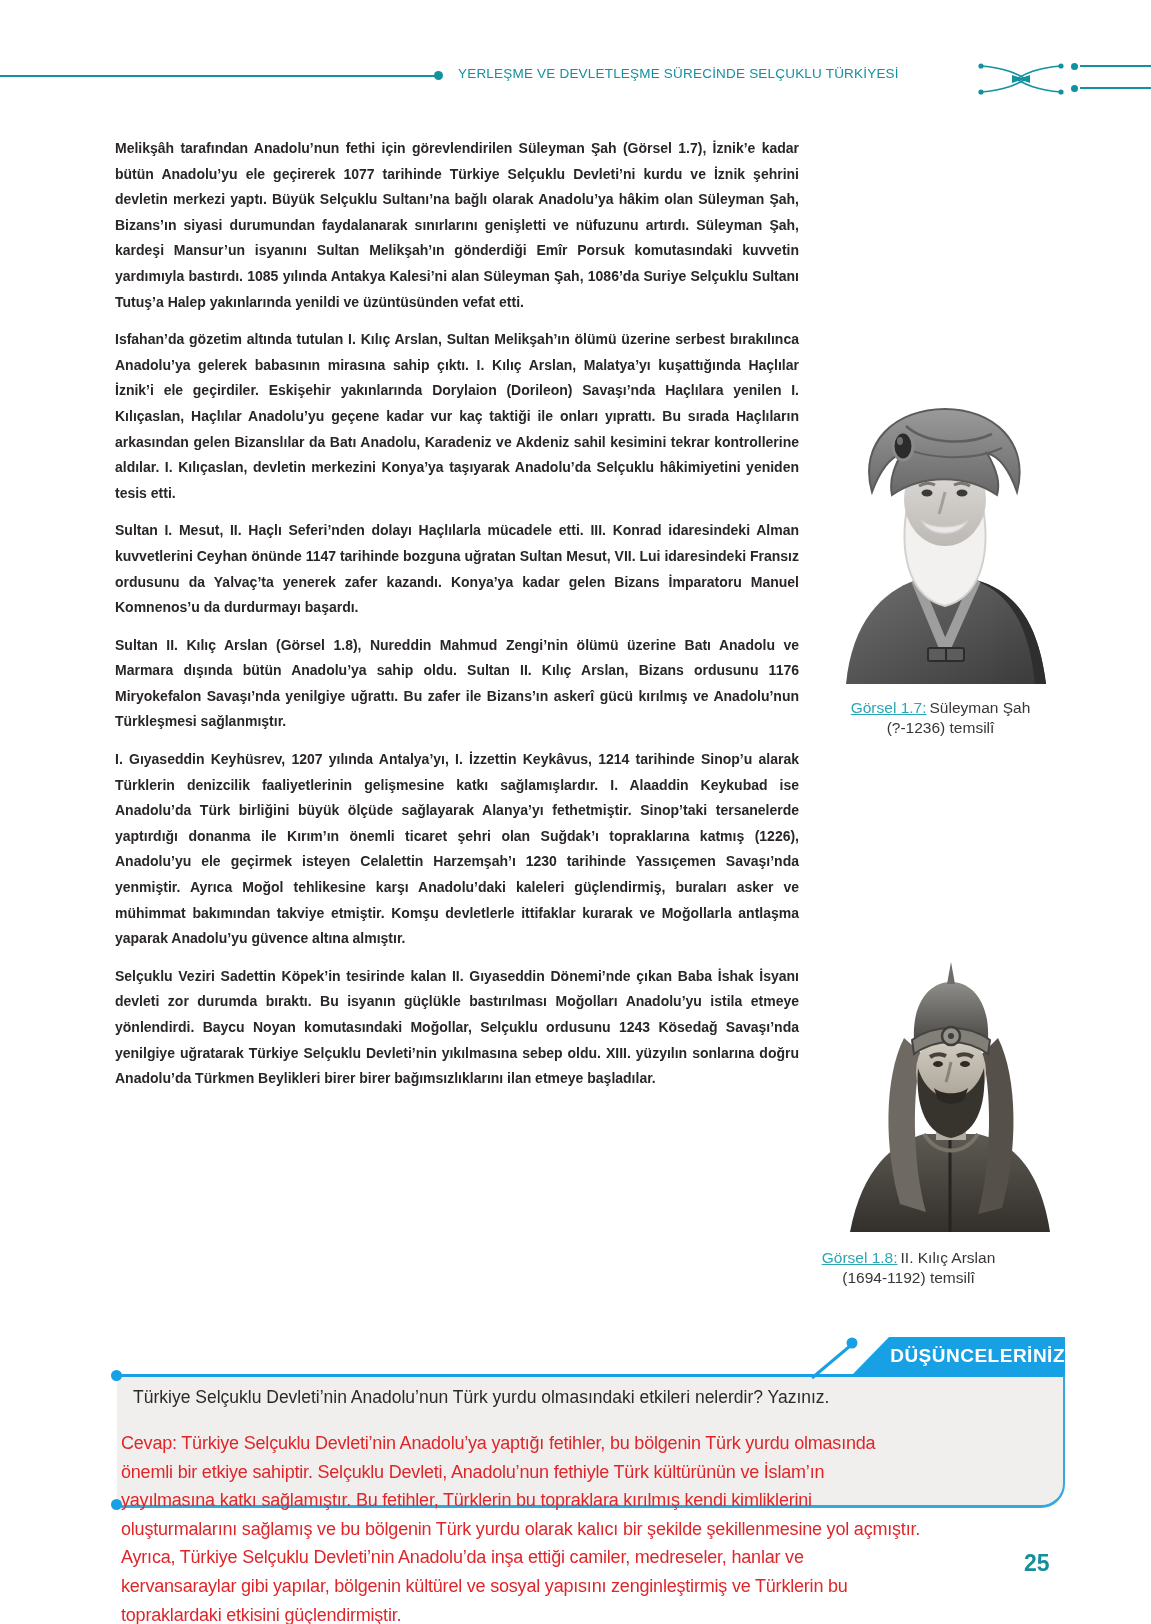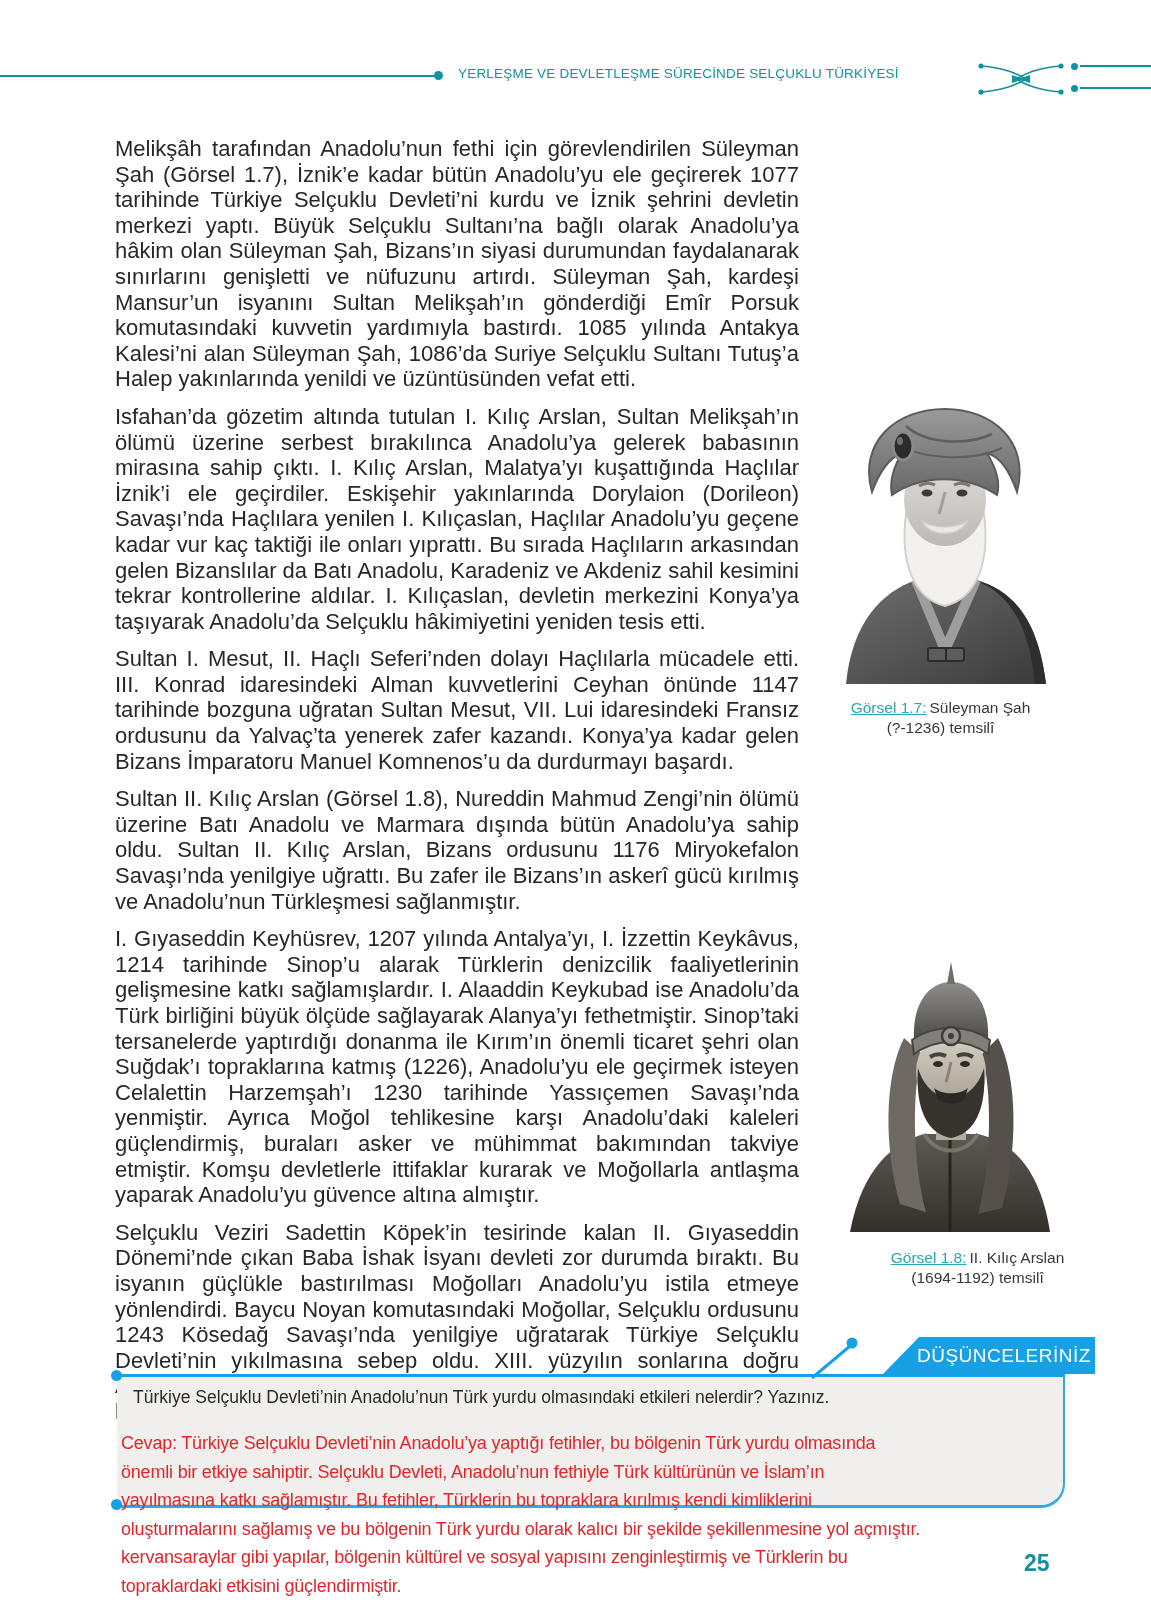--- a/index.html
+++ b/index.html
@@ -36,55 +36,57 @@
   .hdr-line-dot{position:absolute;width:7px;height:7px;border-radius:50%;background:var(--teal);}
   .hdr-line-dot.d1{left:1071px;top:62.5px;}
   .hdr-line-dot.d2{left:1071px;top:84.5px;}
   
   .main-col{position:absolute;left:115px;top:136px;width:684px;}
   .sec-title{
     font-size:21px;font-weight:bold;color:var(--title_red);
     letter-spacing:.2px;margin-bottom:16px;
   }
   .main-col p{
-    font-size:22px;line-height:25.6px;
+    font-size:14px;line-height:25.6px;
     text-align:justify;margin-bottom:12px;
     color:var(--body_text);
+    font-weight:bold;
   }
   
   .figure{position:absolute;}
   .fig1{left:836px;top:396px;}
   .fig2{left:842px;top:960px;}
   .caption{
     position:absolute;width:245px;text-align:center;
     font-size:15.5px;line-height:20px;color:#3a3637;
   }
   .cap1{left:818px;top:698px;}
-  .cap2{left:855px;top:1248px;}
+  .cap2{left:786px;top:1248px;}
   .cap-label{color:#2aa7b5;text-decoration:underline;}
   .cap-name{margin-left:3px;}
   
   .t-box{
     position:absolute;left:117px;top:1374px;width:948px;height:134px;
     background:var(--box_bg);
     border-top:3px solid var(--banner_blue);
     border-right:2px solid var(--box_border);
     border-bottom:3px solid var(--box_border);
     border-bottom-right-radius:24px;
   }
   .t-dot{position:absolute;width:11px;height:11px;border-radius:50%;background:var(--banner_blue);z-index:4;}
   .t-dot.top{left:111px;top:1370px;}
   .t-dot.bottom{left:111px;top:1499px;}
   .t-banner{
-    position:absolute;left:883px;top:1337px;width:212px;height:37px;
+    position:absolute;left:853px;top:1337px;width:212px;height:37px;
     background:var(--banner_blue);
     clip-path:polygon(17% 0,100% 0,100% 100%,0 100%);
-    display:flex;align-items:center;justify-content:flex-start;
+    display:flex;align-items:center;justify-content:flex-end;
     padding-left:34px;
     z-index:3;
+    font-weight:bold;
   }
   .t-banner span{
     color:#ffffff;font-size:19px;letter-spacing:.5px;white-space:nowrap;
   }
   .t-tail{position:absolute;left:810px;top:1336px;z-index:3;}
   .t-question{
     position:absolute;left:133px;top:1387px;width:920px;
     font-size:17.5px;color:#2b2a2a;z-index:2;white-space:nowrap;
   }
   .t-answer{
@@ -245,19 +247,20 @@
   </div>
   <div class="t-banner">
     <span>DÜŞÜNCELERİNİZ</span>
   </div>
   <div class="t-question">Türkiye Selçuklu Devleti’nin Anadolu’nun Türk yurdu olmasındaki etkileri nelerdir? Yazınız.</div>
   <div class="t-answer">
     <div>Cevap: Türkiye Selçuklu Devleti’nin Anadolu’ya yaptığı fetihler, bu bölgenin Türk yurdu olmasında</div>
     <div>önemli bir etkiye sahiptir. Selçuklu Devleti, Anadolu’nun fethiyle Türk kültürünün ve İslam’ın</div>
     <div>yayılmasına katkı sağlamıştır. Bu fetihler, Türklerin bu topraklara kırılmış kendi kimliklerini</div>
     <div>oluşturmalarını sağlamış ve bu bölgenin Türk yurdu olarak kalıcı bir şekilde şekillenmesine yol açmıştır.</div>
+    <div>Ayrıca, Türkiye Selçuklu Devleti’nin Anadolu’da inşa ettiği camiler, medreseler, hanlar ve</div>
     <div>kervansaraylar gibi yapılar, bölgenin kültürel ve sosyal yapısını zenginleştirmiş ve Türklerin bu</div>
     <div>topraklardaki etkisini güçlendirmiştir.</div>
   </div>
 
   <div class="page-num">25</div>
 
 </div>
 
 </body></html>

